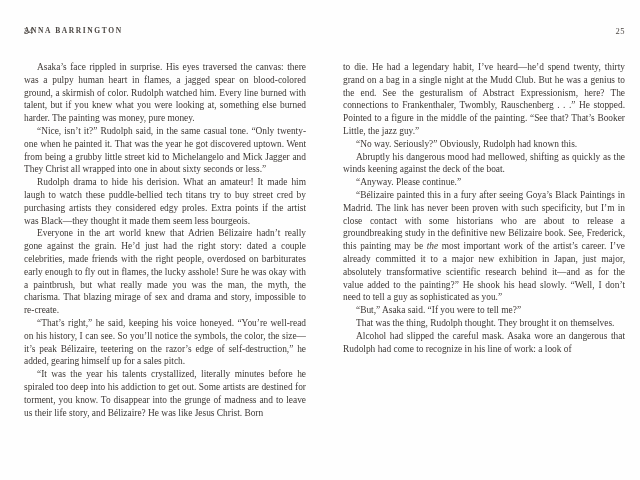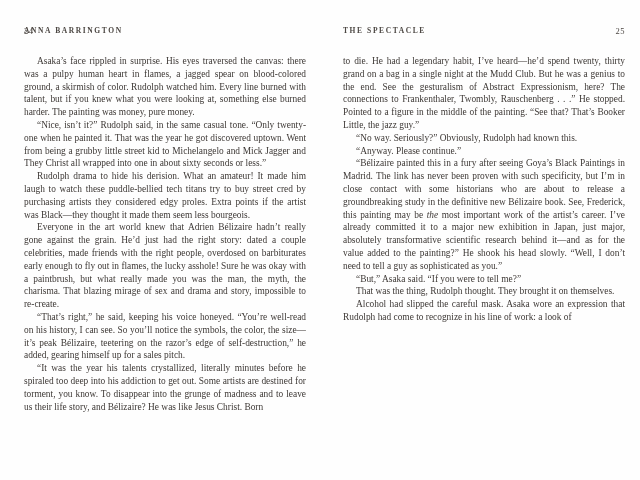--- a/index.html
+++ b/index.html
@@ -42,21 +42,21 @@
     left: 0; right: 0;
     top: 0;
     text-align: left;
     font-size: 7.5px;
     font-weight: 700;
     letter-spacing: 1.6px;
     color: #4b4642;
     font-stretch: condensed;
   }
   .bodytext {
-    margin-top: 17px;
+    margin-top: 23px;
     color: #3d3835;
     font-size: 9.4px;
     line-height: 12.8px;
     text-align: justify;
     text-justify: inter-word;
   }
   .para { text-indent: 0; }
   .para.indent { text-indent: 13px; }
   .para i { font-style: italic; }
 </style>
@@ -75,27 +75,27 @@
         <p class="para indent">“Nice, isn’t it?” Rudolph said, in the same casual tone. “Only twenty-one when he painted it. That was the year he got discovered uptown. Went from being a grubby little street kid to Michelangelo and Mick Jagger and They Christ all wrapped into one in about sixty seconds or less.”</p>
         <p class="para indent">Rudolph drama to hide his derision. What an amateur! It made him laugh to watch these puddle-bellied tech titans try to buy street cred by purchasing artists they considered edgy proles. Extra points if the artist was Black—they thought it made them seem less bourgeois.</p>
         <p class="para indent">Everyone in the art world knew that Adrien Bélizaire hadn’t really gone against the grain. He’d just had the right story: dated a couple celebrities, made friends with the right people, overdosed on barbiturates early enough to fly out in flames, the lucky asshole! Sure he was okay with a paintbrush, but what really made you was the man, the myth, the charisma. That blazing mirage of sex and drama and story, impossible to re-create.</p>
         <p class="para indent">“That’s right,” he said, keeping his voice honeyed. “You’re well-read on his history, I can see. So you’ll notice the symbols, the color, the size—it’s peak Bélizaire, teetering on the razor’s edge of self-destruction,” he added, gearing himself up for a sales pitch.</p>
         <p class="para indent">“It was the year his talents crystallized, literally minutes before he spiraled too deep into his addiction to get out. Some artists are destined for torment, you know. To disappear into the grunge of madness and to leave us their life story, and Bélizaire? He was like Jesus Christ. Born</p>
       </div>
   </section>
 
   <section class="page right">
     <header class="pagehead">
-      <span class="running">THE SPECTACLE</span>
       <span class="folio">25</span>
     </header>
     <div class="bodytext">
         <p class="para">to die. He had a legendary habit, I’ve heard—he’d spend twenty, thirty grand on a bag in a single night at the Mudd Club. But he was a genius to the end. See the gesturalism of Abstract Expressionism, here? The connections to Frankenthaler, Twombly, Rauschenberg . . .” He stopped. Pointed to a figure in the middle of the painting. “See that? That’s Booker Little, the jazz guy.”</p>
         <p class="para indent">“No way. Seriously?” Obviously, Rudolph had known this.</p>
+        <p class="para indent">Abruptly his dangerous mood had mellowed, shifting as quickly as the winds keening against the deck of the boat.</p>
         <p class="para indent">“Anyway. Please continue.”</p>
         <p class="para indent">“Bélizaire painted this in a fury after seeing Goya’s Black Paintings in Madrid. The link has never been proven with such specificity, but I’m in close contact with some historians who are about to release a groundbreaking study in the definitive new Bélizaire book. See, Frederick, this painting may be <i>the</i> most important work of the artist’s career. I’ve already committed it to a major new exhibition in Japan, just major, absolutely transformative scientific research behind it—and as for the value added to the painting?” He shook his head slowly. “Well, I don’t need to tell a guy as sophisticated as you.”</p>
         <p class="para indent">“But,” Asaka said. “If you were to tell me?”</p>
         <p class="para indent">That was the thing, Rudolph thought. They brought it on themselves.</p>
-        <p class="para indent">Alcohol had slipped the careful mask. Asaka wore an expression that Rudolph had come to recognize in his line of work: a look of</p>
+        <p class="para indent">Alcohol had slipped the careful mask. Asaka wore an dangerous that Rudolph had come to recognize in his line of work: a look of</p>
       </div>
   </section>
 
 </div>
 
 </body></html>

